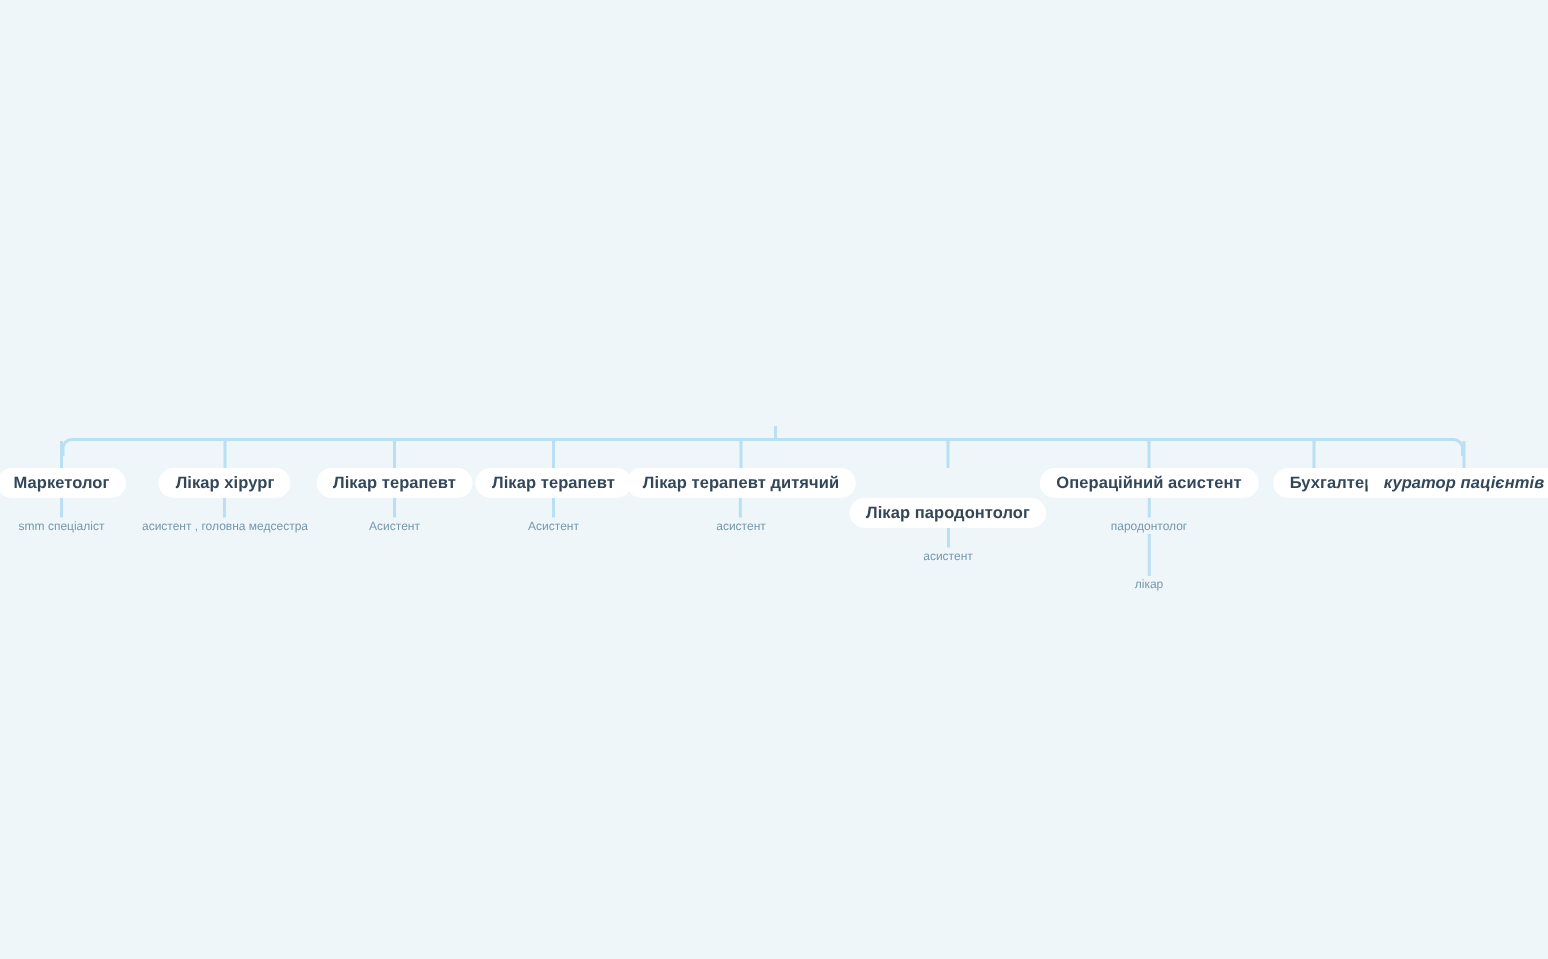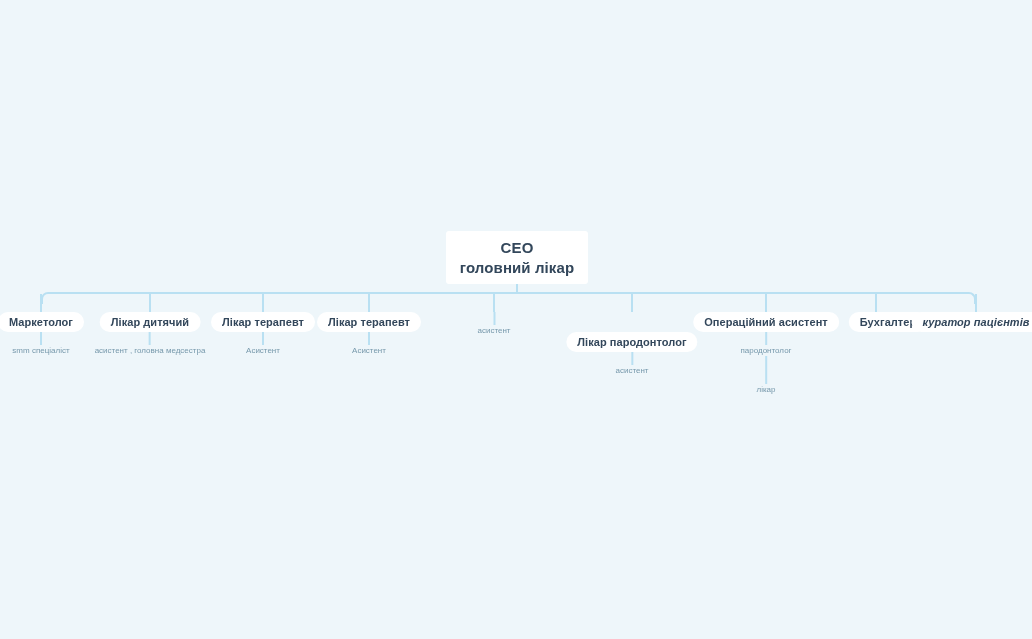--- a/index.html
+++ b/index.html
@@ -104,56 +104,53 @@
     line-height: 11px;
     white-space: nowrap;
     text-align: center;
   }
 </style>
 </head>
 <body>
 
 <div id="org-canvas">
 
-  <div class="root-node">
-    <div class="root-line">CEO</div>
-    <div class="root-line">головний лікар</div>
-  </div>
 
   <div class="conn v-stem" style="left:516px; top:284px; height:10px;"></div>
 
   <div class="bus"></div>
 
   <div id="node-layer">
       <div class="conn v-stem" style="left: 40px; top: 294px; height: 18px;"></div>
       <div class="node-col" style="left: 41px; transform: translateX(-50%);">
         <div class="pill">Маркетолог</div>
         <div class="leaf-stem" style="height: 13px;"></div>
         <div class="leaf-label">smm спеціаліст</div>
       </div>
       <div class="conn v-stem" style="left: 149px; top: 294px; height: 18px;"></div>
       <div class="node-col" style="left: 150px; transform: translateX(-50%);">
-        <div class="pill">Лікар дитячий</div>
+        <div class="pill">Лікар хірург</div>
         <div class="leaf-stem" style="height: 13px;"></div>
         <div class="leaf-label">асистент , головна медсестра</div>
       </div>
       <div class="conn v-stem" style="left: 262px; top: 294px; height: 18px;"></div>
       <div class="node-col" style="left: 263px; transform: translateX(-50%);">
         <div class="pill">Лікар терапевт</div>
         <div class="leaf-stem" style="height: 13px;"></div>
         <div class="leaf-label">Асистент</div>
       </div>
       <div class="conn v-stem" style="left: 368px; top: 294px; height: 18px;"></div>
       <div class="node-col" style="left: 369px; transform: translateX(-50%);">
         <div class="pill">Лікар терапевт</div>
         <div class="leaf-stem" style="height: 13px;"></div>
         <div class="leaf-label">Асистент</div>
       </div>
       <div class="conn v-stem" style="left: 493px; top: 294px; height: 18px;"></div>
       <div class="node-col" style="left: 494px; transform: translateX(-50%);">
+        <div class="pill">Лікар терапевт дитячий</div>
         <div class="leaf-stem" style="height: 13px;"></div>
         <div class="leaf-label">асистент</div>
       </div>
       <div class="conn v-stem" style="left: 631px; top: 294px; height: 18px;"></div>
       <div class="node-col" style="left: 632px; transform: translateX(-50%); margin-top: 20px;">
         <div class="pill">Лікар пародонтолог</div>
         <div class="leaf-stem" style="height: 13px;"></div>
         <div class="leaf-label">асистент</div>
       </div>
       <div class="conn v-stem" style="left: 765px; top: 294px; height: 18px;"></div>

